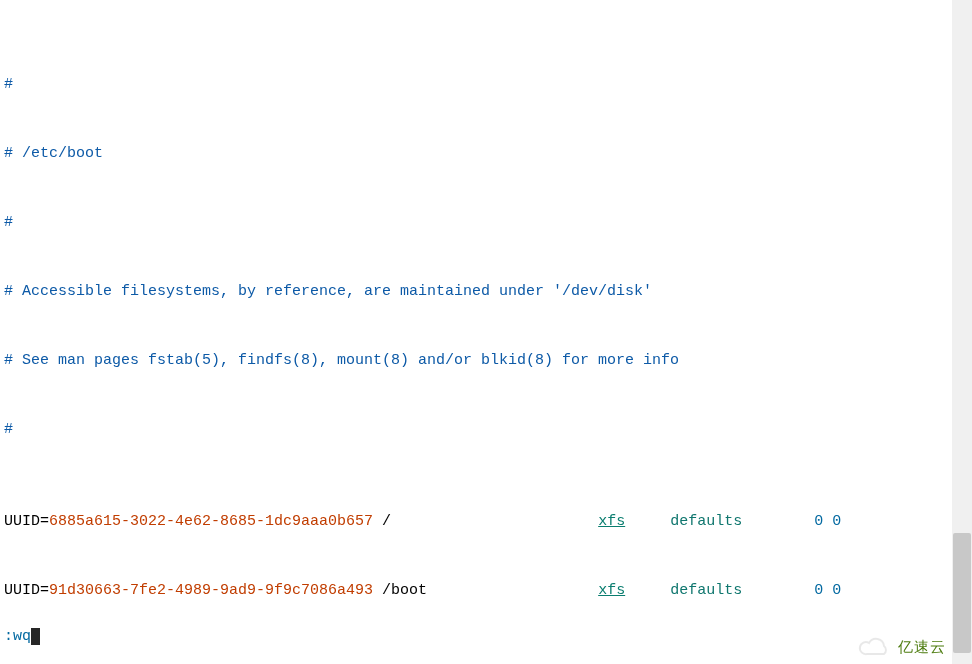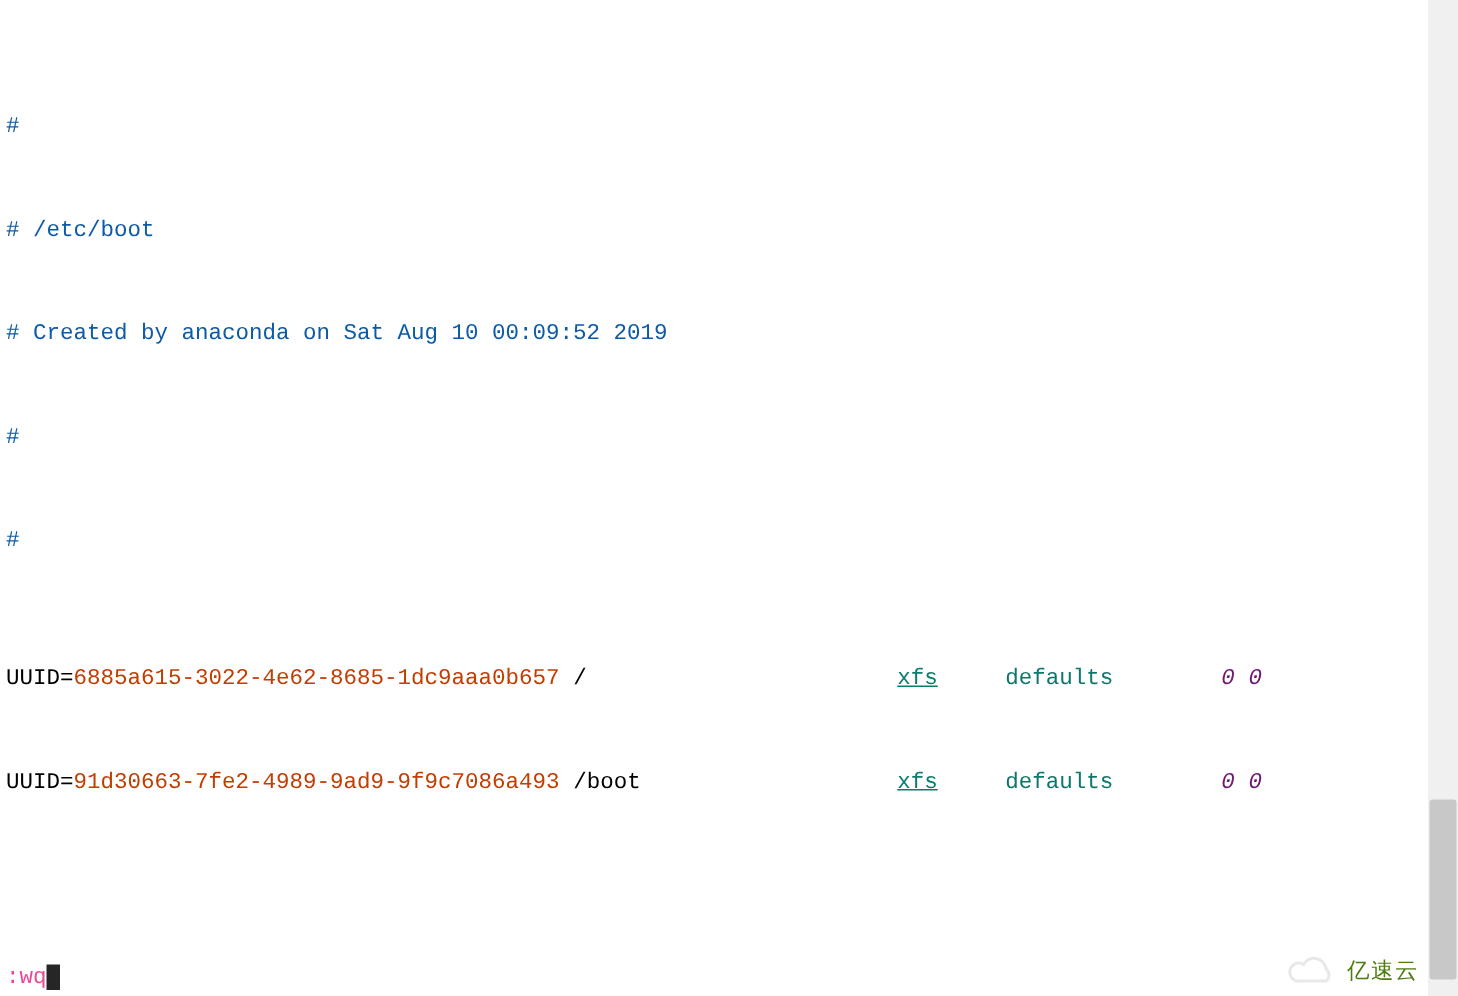--- a/index.html
+++ b/index.html
@@ -30,28 +30,28 @@
     border-radius: 2px;
   }
 
   .comment  { color: #0d5aa7; }
   .key      { color: #000000; }
   .eq       { color: #000000; }
   .uuid     { color: #c13d00; margin-top: 25px; }
   .path     { color: #000000; }
   .fs       { color: #0a7d6f; text-decoration: underline; }
   .opts     { color: #0f766e; }
-  .nums     { color: #701a75; font-style: italic; }
+  .nums     { color: #0369a1; }
 
   .row { display: block; }
 
   .cmdline {
     position: absolute;
-    bottom: 4px; left: 4px;
-    color: #ec4899;
+    bottom: 19px; left: 4px;
+    color: #0369a1;
   }
   .cursor {
     display: inline-block;
     width: 9px; height: 17px;
     background: #000000;
     opacity: 0.85;
     vertical-align: text-bottom;
   }
 
   .watermark {
@@ -66,22 +66,23 @@
   }
   .watermark svg { opacity: 0.55; }
 </style>
 </head>
 <body>
 
 <div class="terminal">
 
   <span class="row"><span class="comment">#</span></span>
   <span class="row"><span class="comment"># /etc/boot</span></span>
-  <span class="row"><span class="comment"># Created by anaconda on Sat Aug 10 00:09:52 2019</span></span>
   <span class="row"><span class="comment">#</span></span>
+  <span class="row"><span class="comment"># Accessible filesystems, by reference, are maintained under '/dev/disk'</span></span>
+  <span class="row"><span class="comment"># See man pages fstab(5), findfs(8), mount(8) and/or blkid(8) for more info</span></span>
   <span class="row"><span class="comment">#</span></span>
 
   <span class="row"><span class="key">UUID</span><span class="eq">=</span><span class="uuid">6885a615-3022-4e62-8685-1dc9aaa0b657</span> <span class="path">/</span>                       <span class="fs">xfs</span>     <span class="opts">defaults</span>        <span class="nums"><span>0</span> <span>0</span></span></span>
   <span class="row"><span class="key">UUID</span><span class="eq">=</span><span class="uuid">91d30663-7fe2-4989-9ad9-9f9c7086a493</span> <span class="path">/boot</span>                   <span class="fs">xfs</span>     <span class="opts">defaults</span>        <span class="nums"><span>0</span> <span>0</span></span></span>
   
   
 
   
 
   

